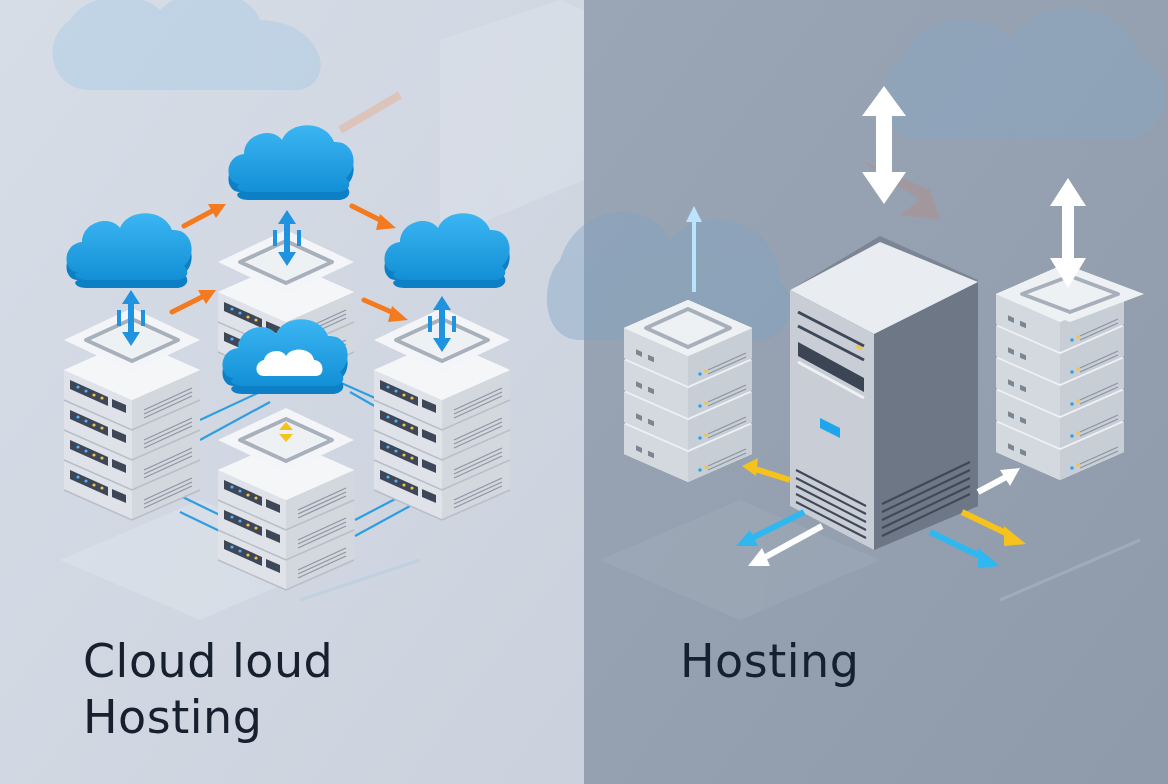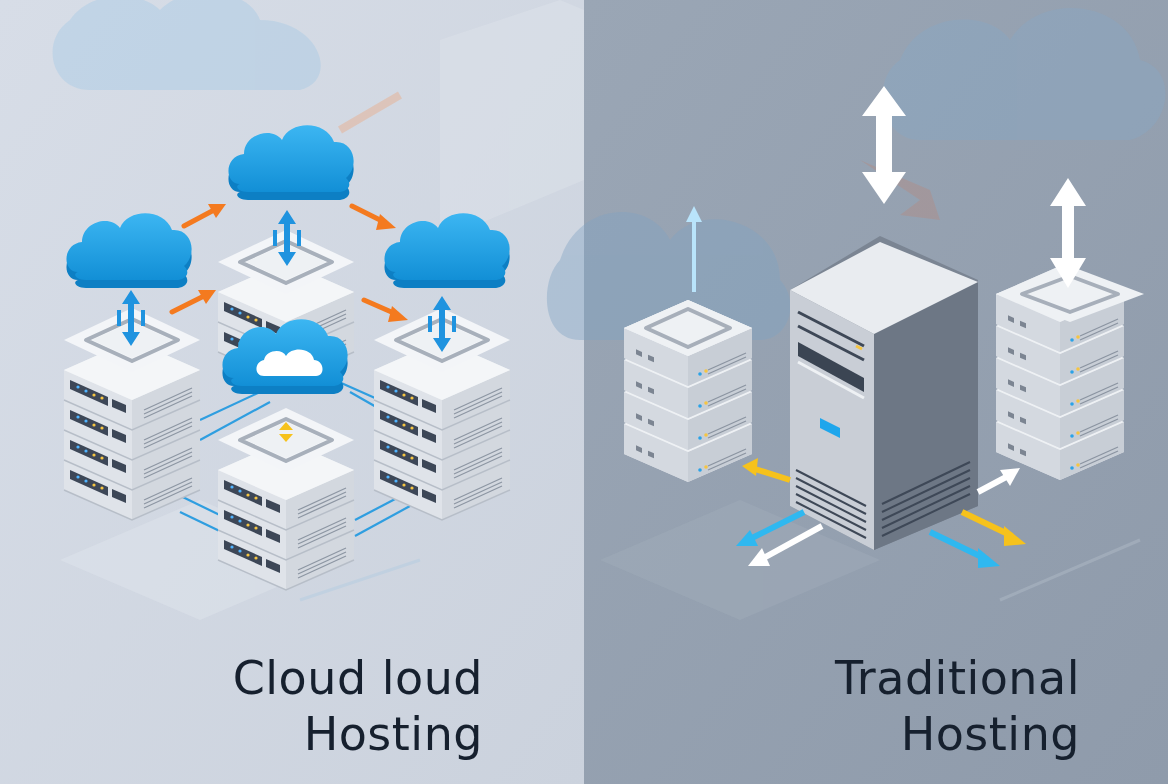--- a/index.html
+++ b/index.html
@@ -1,19 +1,19 @@
 <!DOCTYPE html>
 <html><head>
 <meta charset="utf-8">
 <style>
   html,body{margin:0;padding:0;}
   body{width:1168px;height:784px;overflow:hidden;font-family:"DejaVu Sans","Liberation Sans",sans-serif;background:#c9d0db;}
   #stage{position:relative;width:1168px;height:784px;}
   svg{position:absolute;left:0;top:0;}
-  .caption{position:absolute;text-align:right;color:#16202e;font-size:46px;line-height:56px;font-weight:500;letter-spacing:0.5px;margin-top:17px;}
+  .caption{position:absolute;text-align:left;color:#16202e;font-size:46px;line-height:56px;font-weight:500;letter-spacing:0.5px;}
   #cap-left{left:83px;width:400px;top:633px;}
   #cap-right{left:680px;width:400px;top:633px;}
 </style>
 </head>
 <body>
 
 <div id="stage">
 <svg width="1168" height="784" viewBox="0 0 1168 784" xmlns="http://www.w3.org/2000/svg">
   <defs>
     <linearGradient id="lbg" x1="0" y1="0" x2="1" y2="1">
@@ -252,16 +252,15 @@
       <path d="M1020,468 L1000,470 L1010,486 Z" fill="#ffffff" stroke="none"></path>
     </g>
   </g>
 </svg>
 
 <div id="cap-left" class="caption">
   <div>Cloud loud</div>
   <div>Hosting</div>
 </div>
 <div id="cap-right" class="caption">
-  <div>Traditional</div>
   <div>Hosting</div>
 </div>
 </div>
 
 </body></html>

